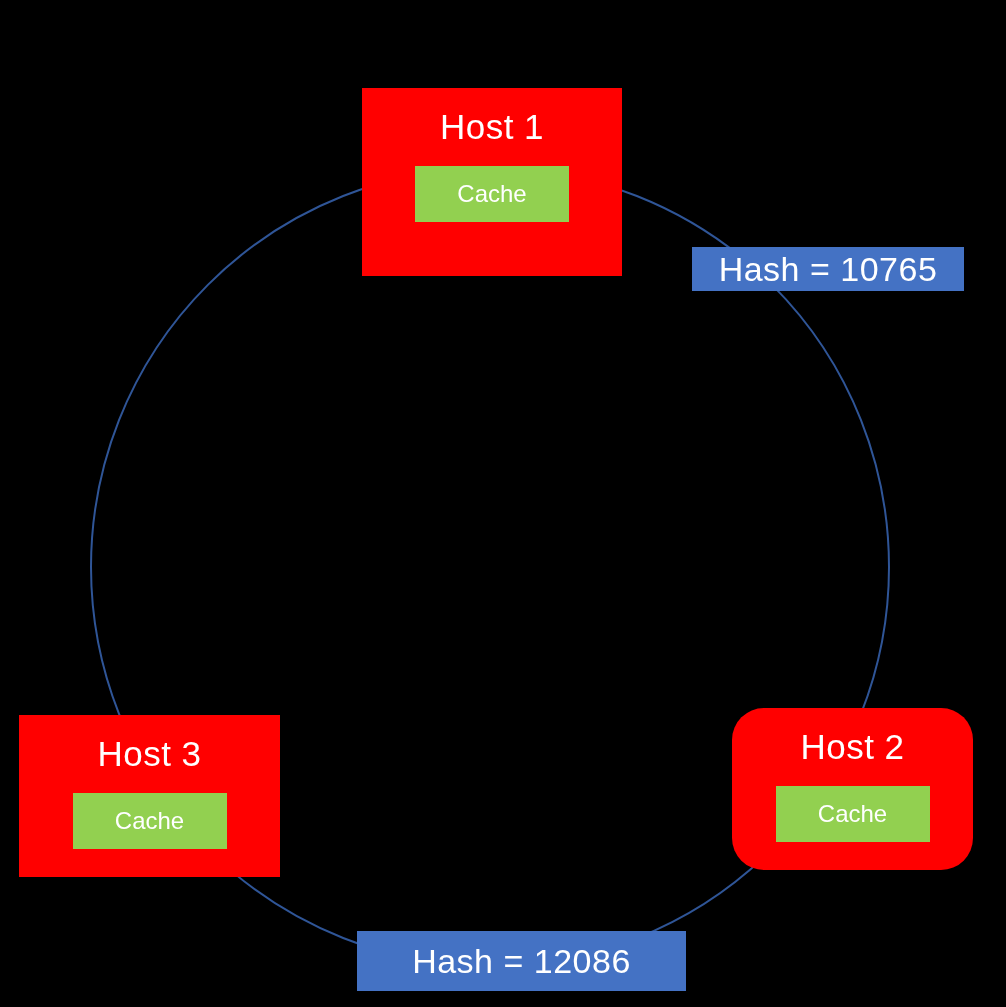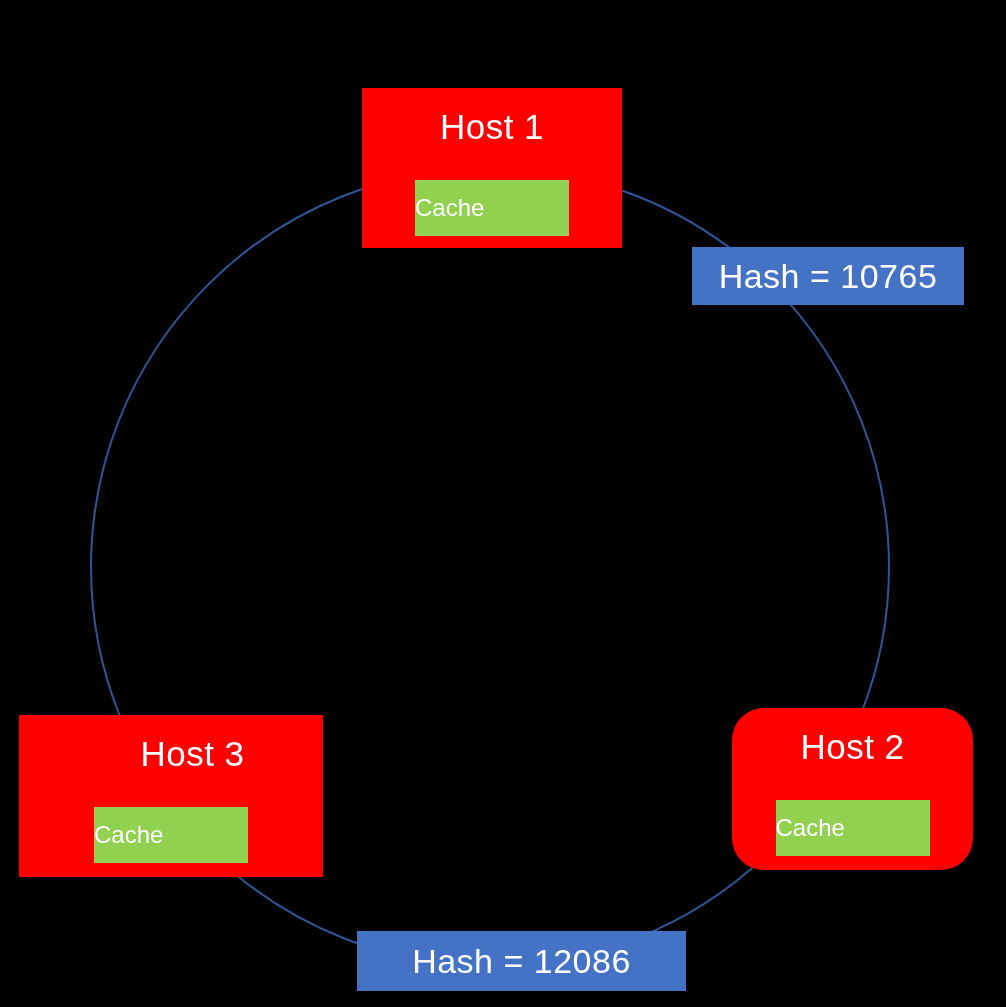--- a/index.html
+++ b/index.html
@@ -40,49 +40,50 @@
     display: flex;
     align-items: center;
     justify-content: center;
     font-size: 35px;
     font-weight: 400;
     letter-spacing: 0.5px;
     color: var(--text, #ffffff);
   }
   .cache {
     position: absolute;
-    top: 92px;
+    top: 78px;
     left: 50%;
     transform: translateX(-50%);
     width: 154px;
     height: 56px;
     background: var(--cache_fill, #92D050);
     display: flex;
     align-items: center;
+    justify-content: center;
   }
   .cache-label {
     font-size: 24px;
     color: var(--text, #ffffff);
   }
-  #host1 { left: 362px; top:  88px; width: 260px; height: 160px; }
+  #host1 { left: 362px; top:  88px; width: 260px; height: 188px; }
   #host2 { left: 732px; top: 708px; width: 241px; height: 162px; border-radius: 32px; }
-  #host3 { left:  19px; top: 715px; width: 261px; height: 162px; padding-left: 43px; }
+  #host3 { left:  19px; top: 715px; width: 261px; height: 162px; }
 
   
   .hash-badge {
     position: absolute;
     background: var(--hash_fill, #4472C4);
     display: flex;
     align-items: center;
     justify-content: center;
     font-size: 34px;
     letter-spacing: 0.5px;
     color: var(--text, #ffffff);
   }
-  #hashTop    { left: 692px; top: 247px; width: 272px; height: 58px; }
+  #hashTop    { left: 692px; top: 247px; width: 272px; height: 44px; }
   #hashBottom { left: 357px; top: 931px; width: 329px; height: 60px; }
 </style>
 </head>
 <body>
 
 <div class="stage">
 
   <div class="ring"></div>
 
   <div class="host" id="host1">

